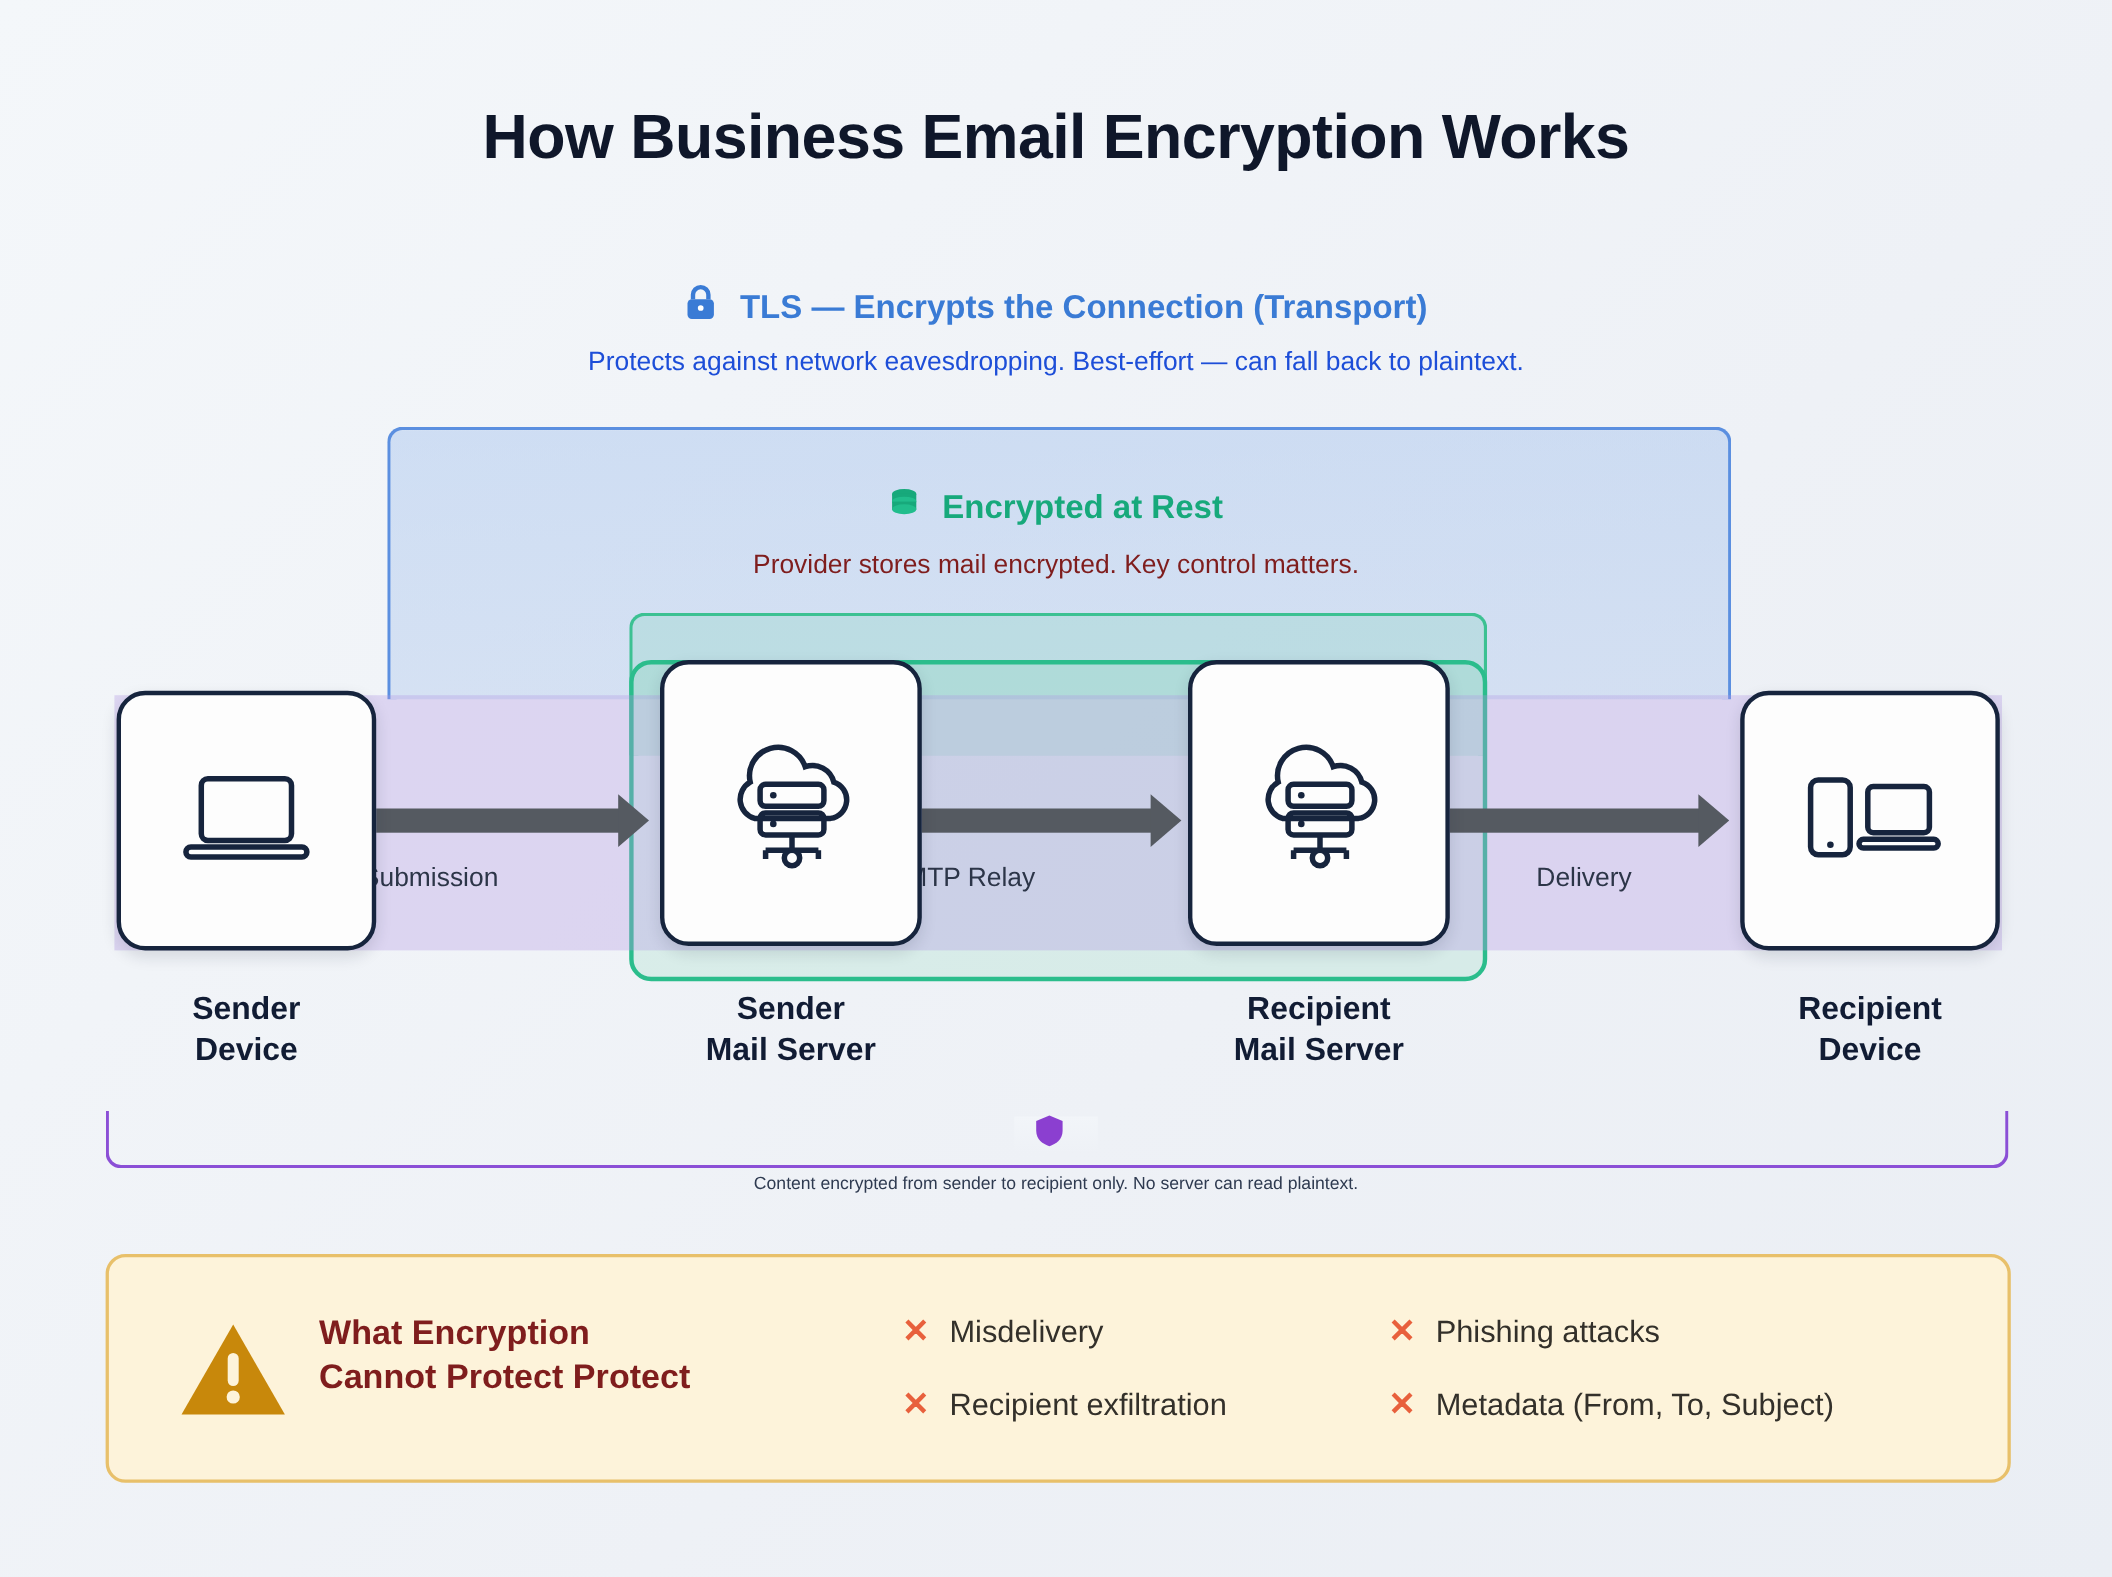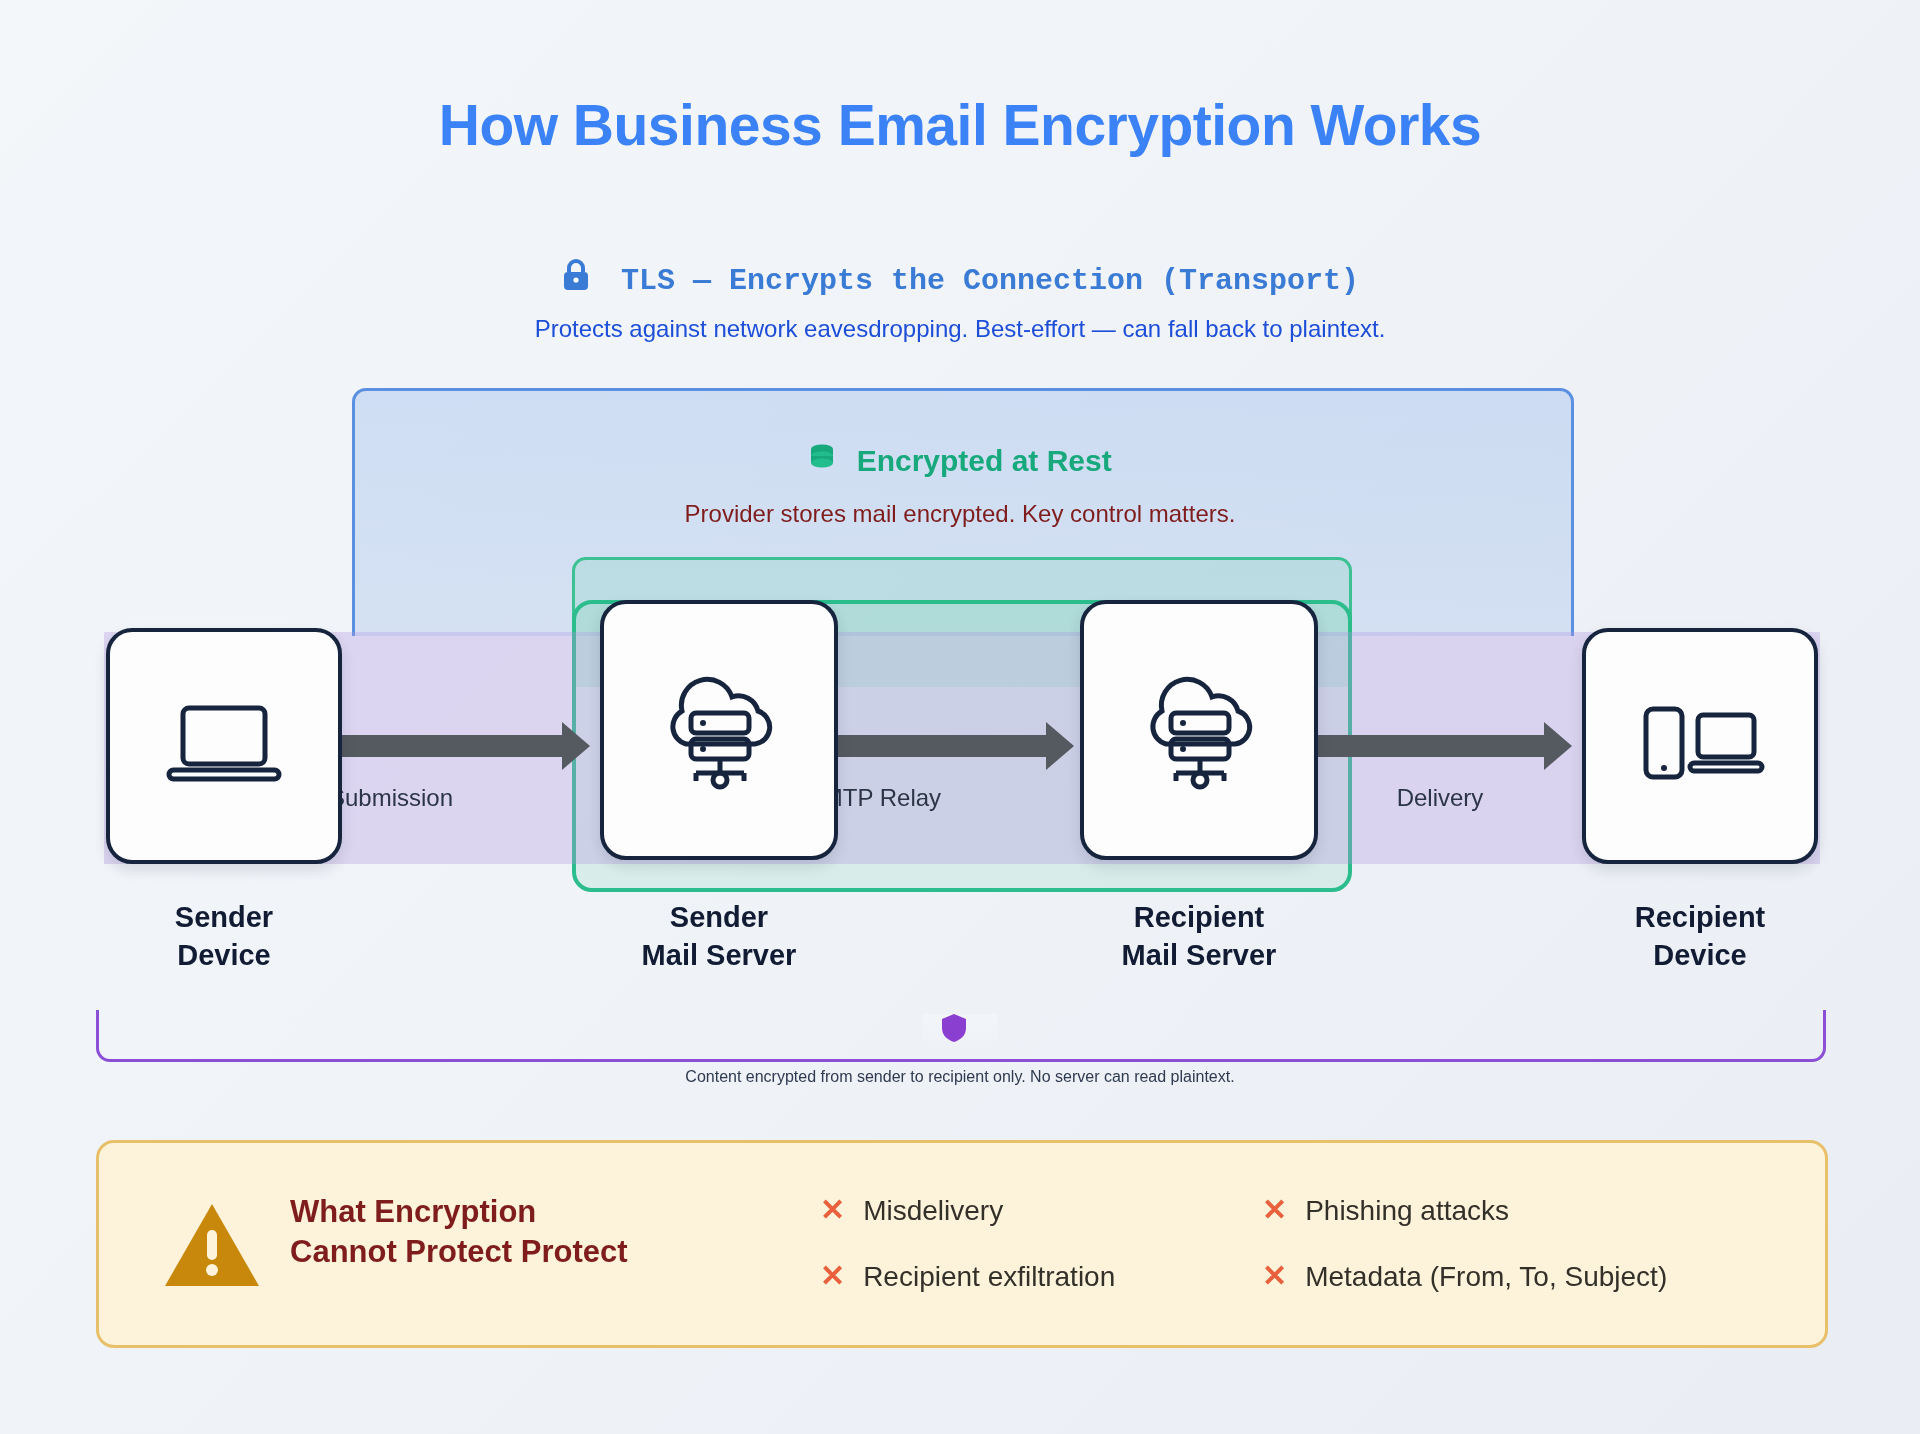--- a/index.html
+++ b/index.html
@@ -23,34 +23,33 @@
   
   .title {
     position: absolute;
     top: 92px;
     left: 0;
     width: 1920px;
     text-align: center;
     font-size: 57px;
     font-weight: bold;
     letter-spacing: -0.5px;
-    color: #3b82f6;
+    color: #0f172a;
   }
 
   
   .tls-heading {
     position: absolute;
     top: 258px;
     left: 0;
     width: 1920px;
     text-align: center;
     font-size: 30px;
     font-weight: bold;
     color: #3a7bd5;
-    font-family: Liberation Mono, monospace;
   }
   .tls-heading .glyph {
     margin-right: 12px;
     vertical-align: -3px;
   }
   .tls-sub {
     position: absolute;
     top: 315px;
     left: 0;
     width: 1920px;

